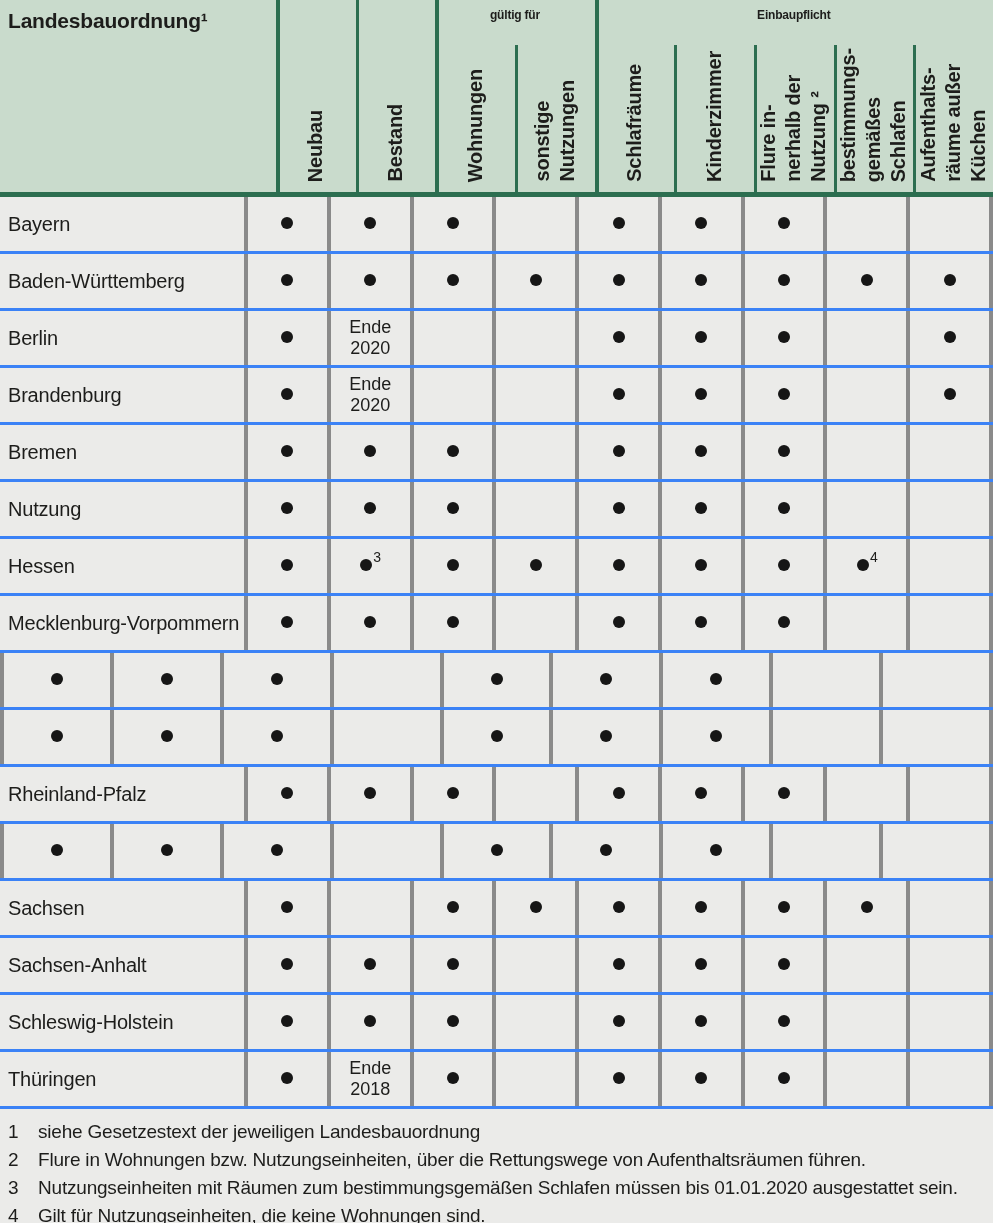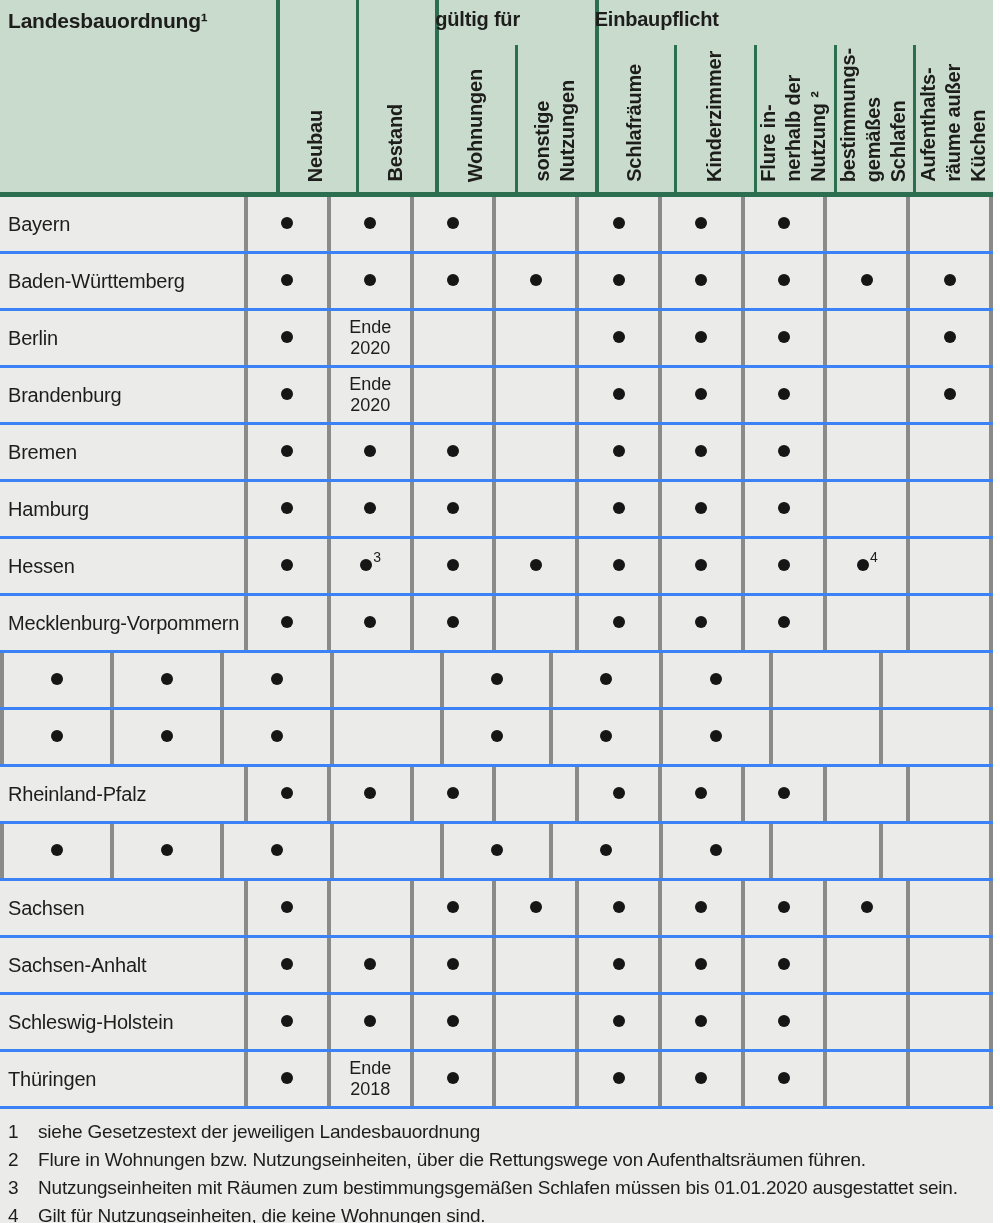--- a/index.html
+++ b/index.html
@@ -42,21 +42,22 @@
   .sep.partial{top:45px;width:3px;}
   .vlabel{
     writing-mode:vertical-rl;
     transform:rotate(180deg);
     font-size:20px;font-weight:700;letter-spacing:-0.2px;
     line-height:25px;
     white-space:pre-line;
   }
   .group-label{
     position:absolute;top:8px;
-    font-size:20px;font-weight:700;letter-spacing:-0.2px;
+    text-align:center;
+    font-size:12px;font-weight:700;letter-spacing:-0.2px;
   }
 
   
   .trow{
     display:flex;height:54px;border-bottom:3px solid #3b82f6;
     background:#ebebe9;
   }
   .trow .rlabel{
     width:244px;flex:0 0 244px;
     display:flex;align-items:center;
@@ -276,21 +277,21 @@
         <div class="tcell">
           <span><span class="dot"></span></span>
         </div>
         <div class="tcell">
           <span><span class="dot"></span></span>
         </div>
         <div class="tcell"></div>
         <div class="tcell last"></div>
       </div>
       <div class="trow">
-        <div class="rlabel">Hamburg</div>
+        <div class="rlabel">Nutzung</div>
         <div class="tcell">
           <span><span class="dot"></span></span>
         </div>
         <div class="tcell">
           <span><span class="dot"></span></span>
         </div>
         <div class="tcell">
           <span><span class="dot"></span></span>
         </div>
         <div class="tcell"></div>

